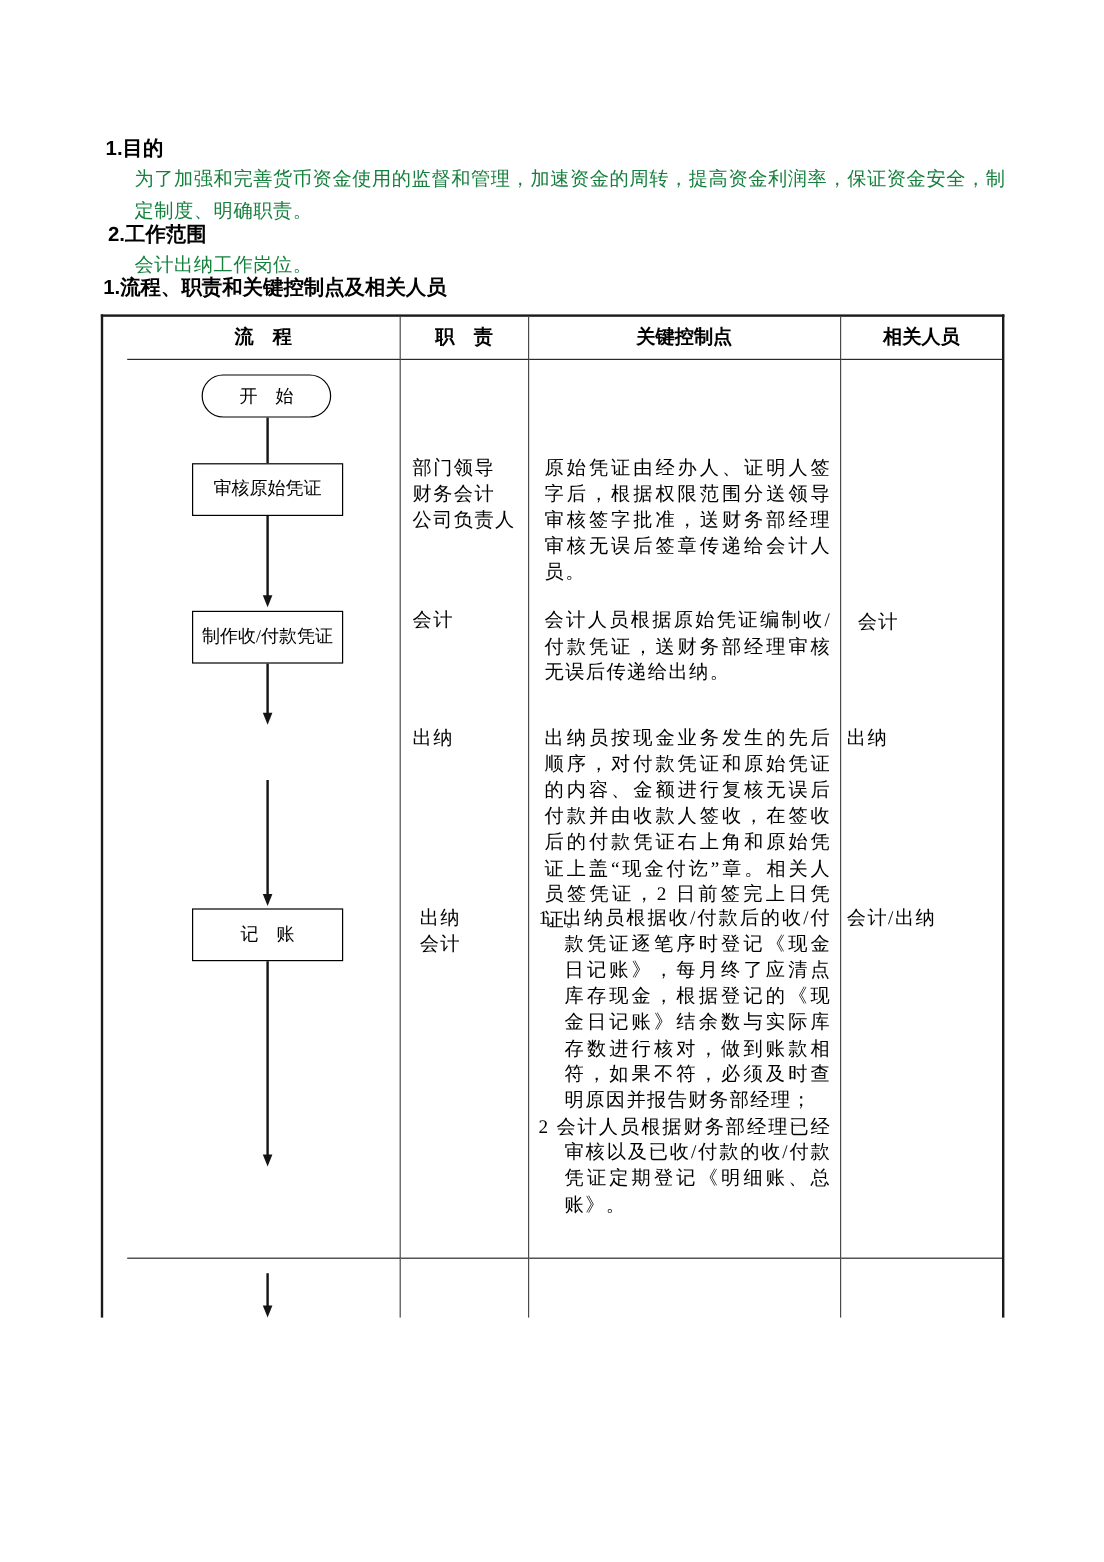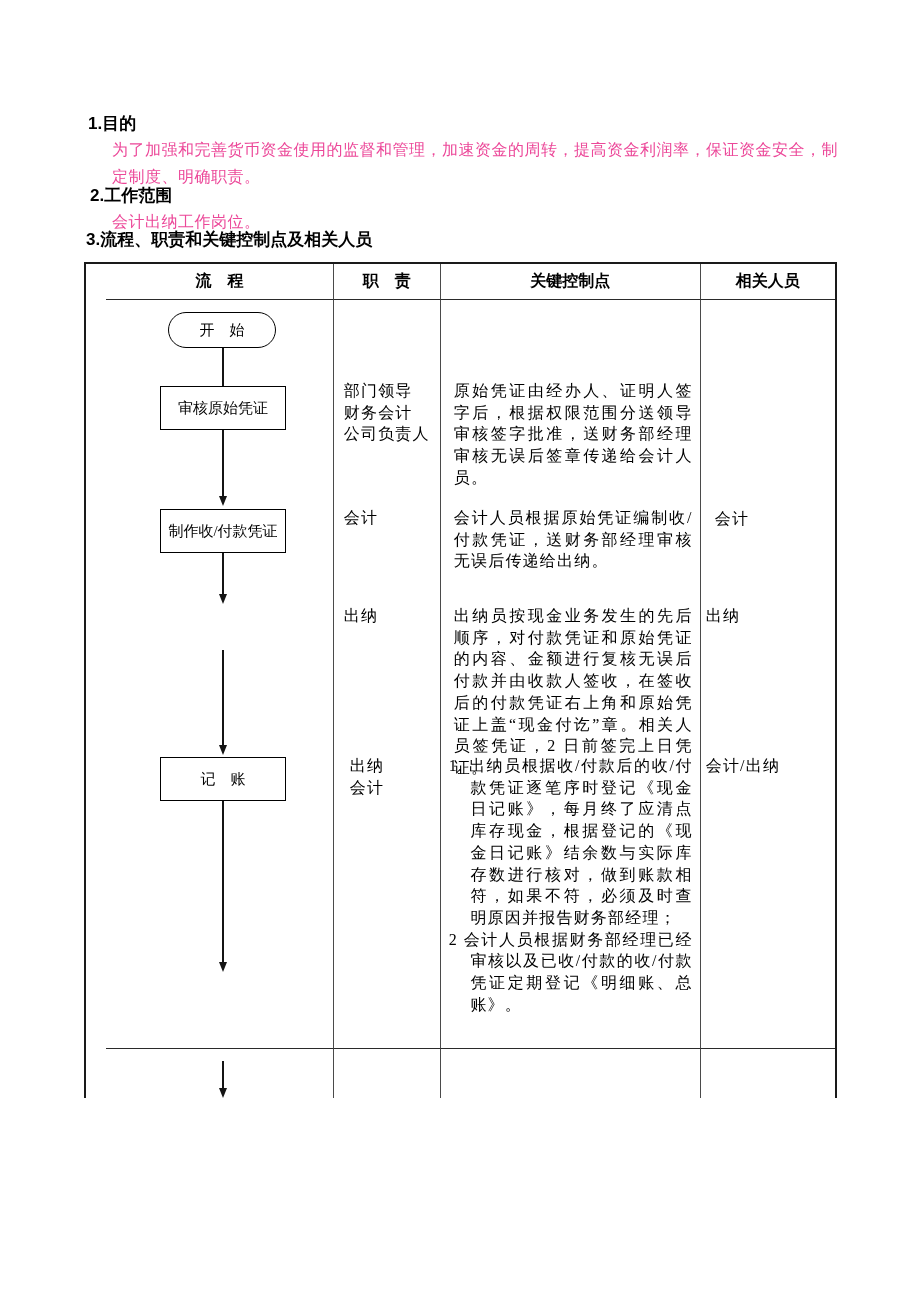--- a/index.html
+++ b/index.html
@@ -7,21 +7,21 @@
   .page {
     position:relative; width:920px; height:1302px; background:#ffffff;
     font-family:"Liberation Serif", serif; color:#000;
   }
   .sec-title {
     position:absolute; font-family:"Liberation Sans", sans-serif;
     font-weight:bold; font-size:17px; color:#000; white-space:nowrap;
   }
   .sec-body {
     position:absolute; font-size:16px; line-height:27px; letter-spacing:0.5px;
-    text-align:justify; color:#ec4899;
+    text-align:justify; color:#15803d;
   }
   
   .tbl {
     position:absolute; left:84px; top:262px; width:753px;
     border:2px solid #1a1a1a; border-bottom:none;
   }
   .tr { display:flex;margin-left:20px; }
   .td {
     position:relative; border-right:1px solid #4a4a4a; border-bottom:1px solid #2a2a2a;
     font-size:16px;
@@ -64,21 +64,21 @@
 <body>
 
 <div class="page">
 
   <div class="sec-title" style="left:88px; top:112px;">1.目的</div>
   <div class="sec-body" style="left:112px; top:136px; width:726px;">为了加强和完善货币资金使用的监督和管理，加速资金的周转，提高资金利润率，保证资金安全，制定制度、明确职责。</div>
 
   <div class="sec-title" style="left:90px; top:184px;">2.工作范围</div>
   <div class="sec-body" style="left:112px; top:208px; width:726px;">会计出纳工作岗位。</div>
 
-  <div class="sec-title" style="left:86px; top:228px;">3.流程、职责和关键控制点及相关人员</div>
+  <div class="sec-title" style="left:86px; top:228px;">1.流程、职责和关键控制点及相关人员</div>
 
   <div class="tbl">
 
     <div class="tr">
       <div class="td th c1">流　程</div>
       <div class="td th c2">职　责</div>
       <div class="td th c3">关键控制点</div>
       <div class="td th c4">相关人员</div>
     </div>
 

